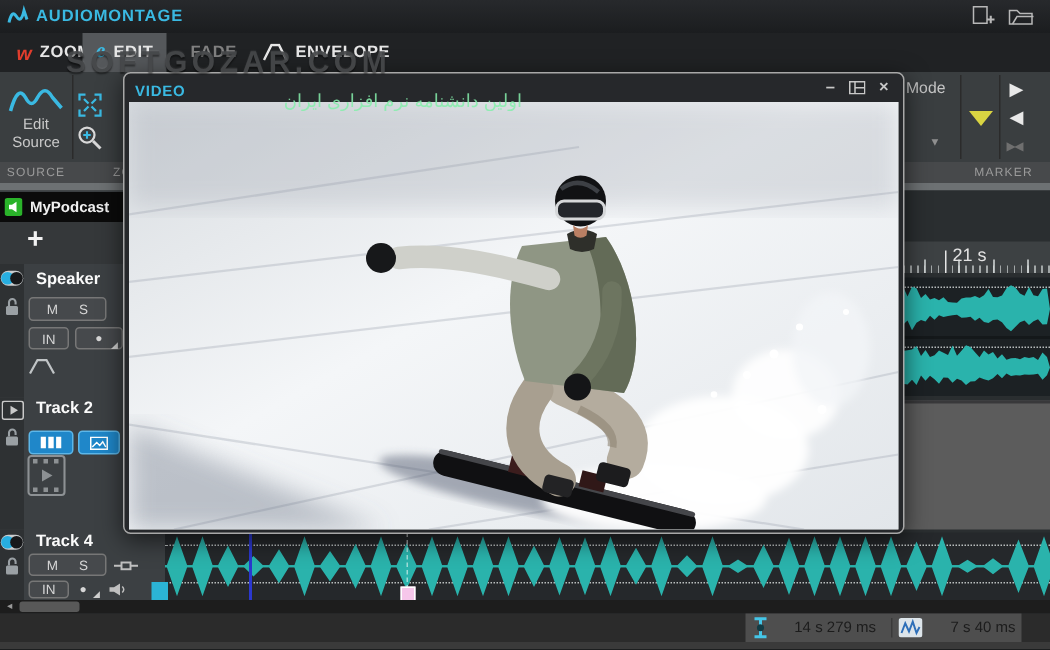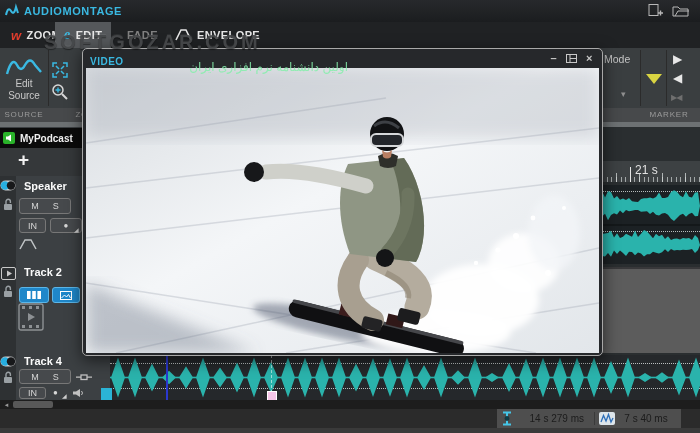--- a/index.html
+++ b/index.html
@@ -69,21 +69,21 @@
   
   .hscroll{left:0;top:400px;width:700px;height:9px;background:#1d1d1d;}
   .harrow{position:absolute;left:1px;top:0;width:11px;height:9px;color:#999;font-size:7px;line-height:9px;text-align:center;}
   .hthumb{position:absolute;left:13px;top:1px;width:40px;height:7px;background:#585858;border-radius:2px;}
   .statusband{left:0;top:409px;width:700px;height:19px;background:#2b2b2b;}
   .statusright{position:absolute;left:497px;top:0;width:184px;height:19px;background:#4e4e4e;
                display:flex;align-items:center;padding:0 4px;box-sizing:border-box;
                color:#1c1c1c;font-size:10px;}
   .stime1{flex:1;text-align:right;padding-right:6px;}
   .sdiv{width:1px;height:13px;background:#3a3a3a;margin:0 4px;}
-  .stime2{width:62px;text-align:center;}
+  .stime2{width:62px;text-align:right;}
   .footer{left:0;top:428px;width:700px;height:5px;background:#3a3a3a;}
   
   .videowin{left:82px;top:48px;width:521px;height:308px;background:#26282b;
             border:1px solid #a8a8a8;border-radius:5px;box-sizing:border-box;
             box-shadow:0 4px 16px rgba(0,0,0,.6);z-index:5;}
   .vtitle{position:absolute;left:0;top:0;width:100%;height:18px;display:flex;align-items:flex-end;
           color:var(--accent,#3ab9e2);font-size:10px;font-weight:bold;letter-spacing:.5px;padding-left:7px;box-sizing:border-box;}
   .vctrls{position:absolute;right:9px;top:1px;display:flex;gap:9px;align-items:center;color:#c8c8c8;font-size:11px;height:16px;}
   .vcontent{position:absolute;left:3px;top:19px;width:513px;height:285px;background:#eef1f3;overflow:hidden;}
   

